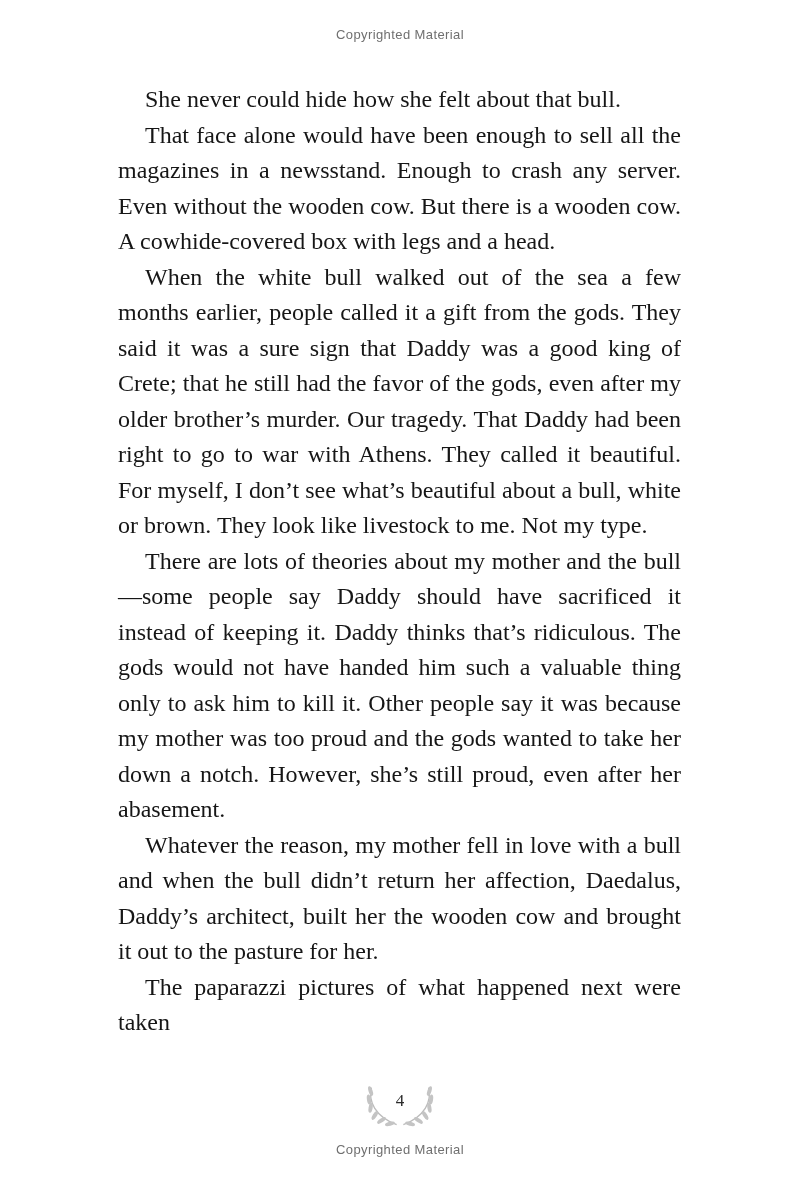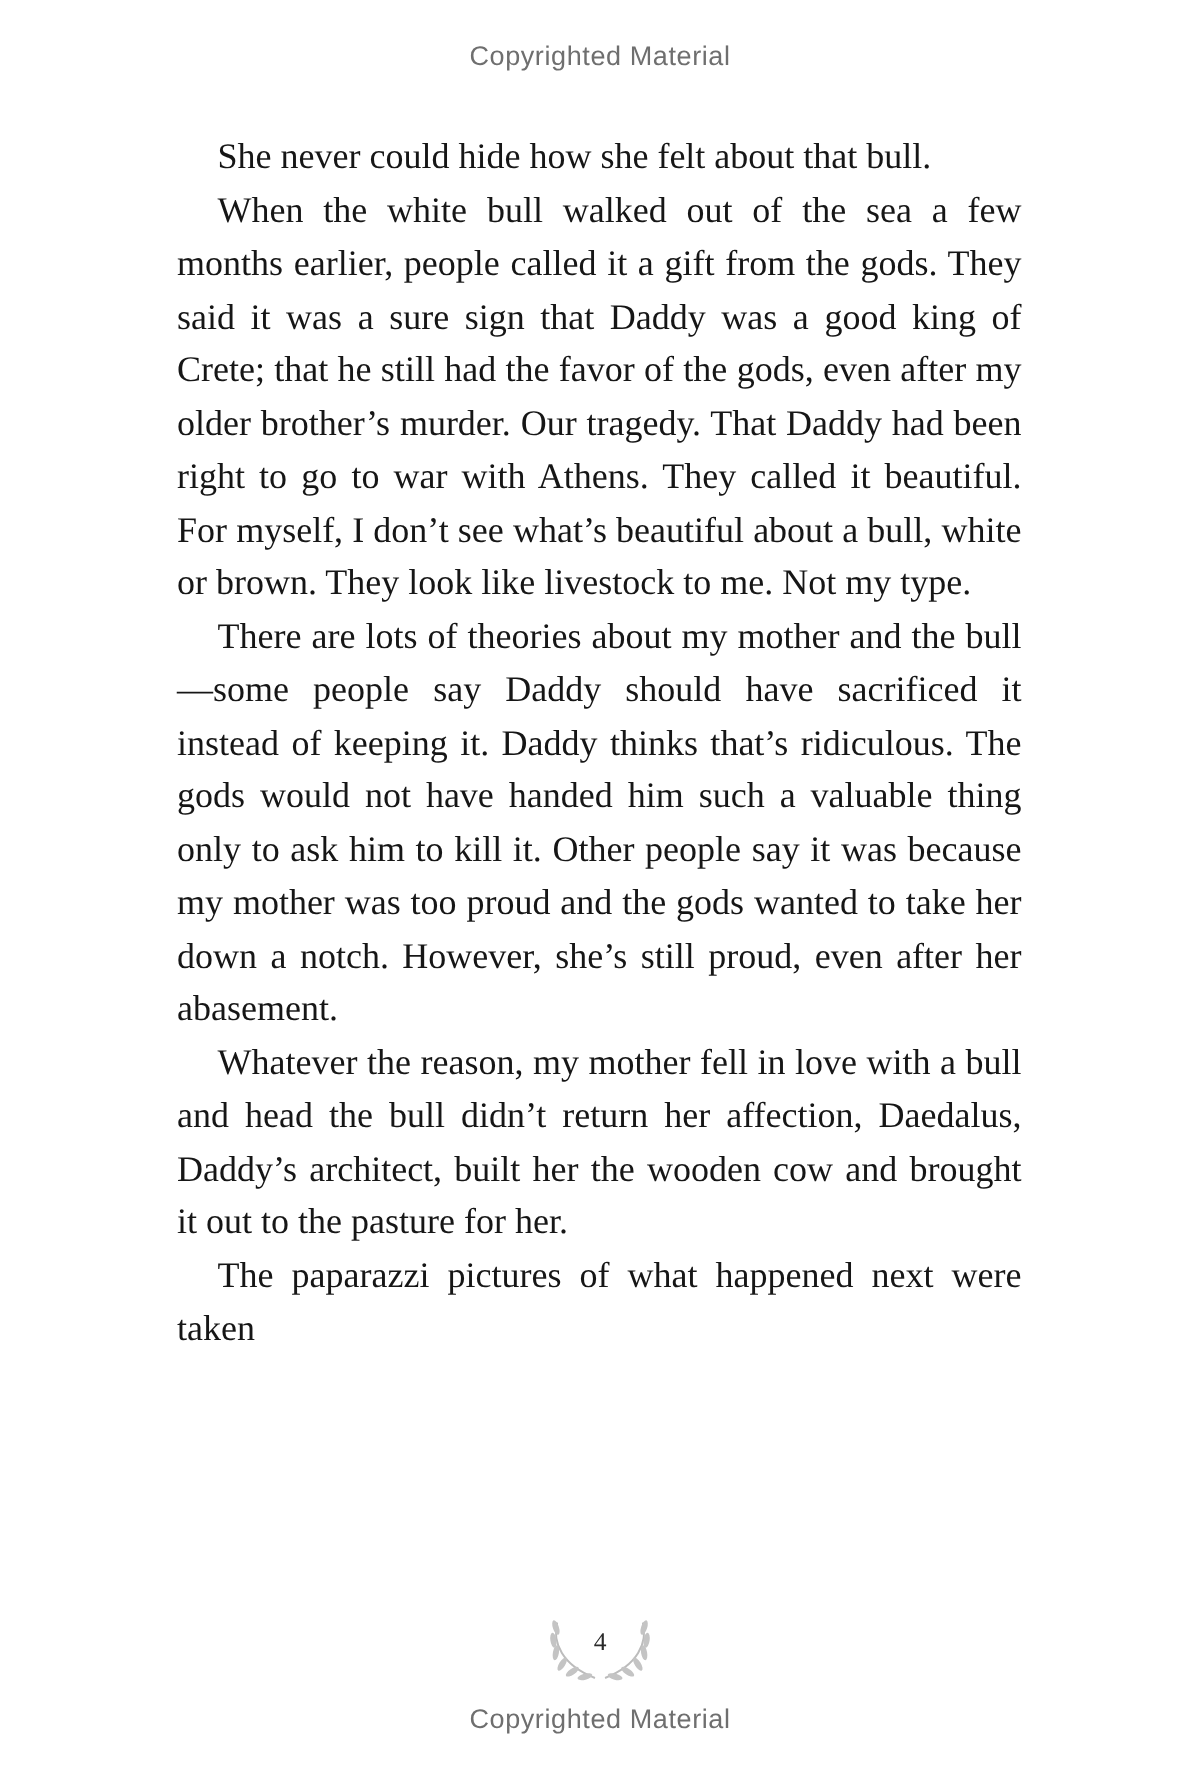--- a/index.html
+++ b/index.html
@@ -13,21 +13,21 @@
     height: 1185px;
     margin: 0 auto;
     background: #ffffff;
     display: flex;
     flex-direction: column;
     overflow: hidden;
     box-sizing: border-box;
   }
   .copyright {
     font-family: "Liberation Sans", sans-serif;
-    font-size: 18px;
+    font-size: 13px;
     letter-spacing: 0.4px;
     color: #6f6f6f;
     text-align: center;
   }
   .copyright.top {
     margin-top: 27px;
   }
   .body-text {
     margin-top: 40px;
     padding: 0 119px 0 118px;
@@ -75,23 +75,24 @@
 </style>
 </head>
 <body>
 
 <div class="page">
 
   <div class="copyright top">Copyrighted Material</div>
 
   <div class="body-text">
     <p>She never could hide how she felt about that bull.</p>
+    <p>That face alone would have been enough to sell all the magazines in a newsstand. Enough to crash any server. Even without the wooden cow. But there is a wooden cow. A cowhide-covered box with legs and a head.</p>
     <p>When the white bull walked out of the sea a few months earlier, people called it a gift from the gods. They said it was a sure sign that Daddy was a good king of Crete; that he still had the favor of the gods, even after my older brother’s murder. Our tragedy. That Daddy had been right to go to war with Athens. They called it beautiful. For myself, I don’t see what’s beautiful about a bull, white or brown. They look like livestock to me. Not my type.</p>
     <p>There are lots of theories about my mother and the bull—some people say Daddy should have sacrificed it instead of keeping it. Daddy thinks that’s ridiculous. The gods would not have handed him such a valuable thing only to ask him to kill it. Other people say it was because my mother was too proud and the gods wanted to take her down a notch. However, she’s still proud, even after her abasement.</p>
-    <p>Whatever the reason, my mother fell in love with a bull and head the bull didn’t return her affection, Daedalus, Daddy’s architect, built her the wooden cow and brought it out to the pasture for her.</p>
+    <p>Whatever the reason, my mother fell in love with a bull and when the bull didn’t return her affection, Daedalus, Daddy’s architect, built her the wooden cow and brought it out to the pasture for her.</p>
     <p>The paparazzi pictures of what happened next were taken</p>
   </div>
 
   <div class="page-footer">
 
     <div class="ornament">
       <svg viewBox="0 0 100 54" aria-hidden="true">
         <g fill="none" stroke="#bcbcbc" stroke-width="1.6">
           <path d="M16 4 C 12 20, 20 38, 46 48"></path>
           <path d="M84 4 C 88 20, 80 38, 54 48"></path>

